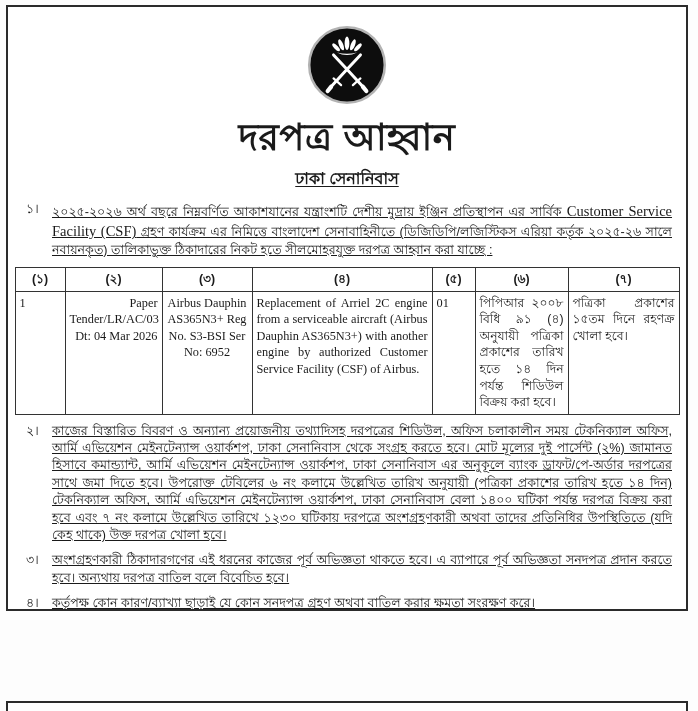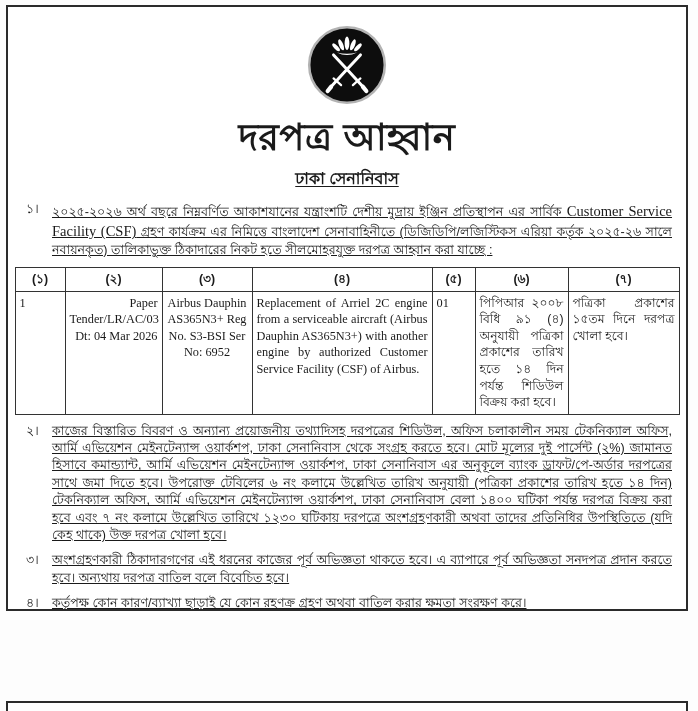--- a/index.html
+++ b/index.html
@@ -155,38 +155,38 @@
       </tr>
     </thead>
     <tbody>
       <tr>
         <td class="c-center c-serif">1</td>
         <td class="c-serif" style="text-align:right">Paper Tender/LR/AC/03 Dt: 04 Mar 2026</td>
         <td class="c-serif" style="text-align:center">Airbus Dauphin AS365N3+ Reg No. S3-BSI Ser No: 6952</td>
         <td class="c-serif">Replacement of Arriel 2C engine from a serviceable aircraft (Airbus Dauphin AS365N3+) with another engine by authorized Customer Service Facility (CSF) of Airbus.</td>
         <td class="c-center c-serif">01</td>
         <td class="c-just">পিপিআর ২০০৮ বিধি ৯১ (৪) অনুযায়ী পত্রিকা প্রকাশের তারিখ হতে ১৪ দিন পর্যন্ত শিডিউল বিক্রয় করা হবে।</td>
-        <td class="c-just">পত্রিকা প্রকাশের ১৫তম দিনে দরপত্র খোলা হবে।</td>
+        <td class="c-just">পত্রিকা প্রকাশের ১৫তম দিনে রহণক্র খোলা হবে।</td>
       </tr>
     </tbody>
   </table>
 
   <div class="para">
     <span class="para-num">২।</span>
     <span class="para-body">কাজের বিস্তারিত বিবরণ ও অন্যান্য প্রয়োজনীয় তথ্যাদিসহ দরপত্রের শিডিউল, অফিস চলাকালীন সময় টেকনিক্যাল অফিস, আর্মি এভিয়েশন মেইনটেন্যান্স ওয়ার্কশপ, ঢাকা সেনানিবাস থেকে সংগ্রহ করতে হবে। মোট মূল্যের দুই পার্সেন্ট (২%) জামানত হিসাবে কমান্ড্যান্ট, আর্মি এভিয়েশন মেইনটেন্যান্স ওয়ার্কশপ, ঢাকা সেনানিবাস এর অনুকূলে ব্যাংক ড্রাফট/পে-অর্ডার দরপত্রের সাথে জমা দিতে হবে। উপরোক্ত টেবিলের ৬ নং কলামে উল্লেখিত তারিখ অনুযায়ী (পত্রিকা প্রকাশের তারিখ হতে ১৪ দিন) টেকনিক্যাল অফিস, আর্মি এভিয়েশন মেইনটেন্যান্স ওয়ার্কশপ, ঢাকা সেনানিবাস বেলা ১৪০০ ঘটিকা পর্যন্ত দরপত্র বিক্রয় করা হবে এবং ৭ নং কলামে উল্লেখিত তারিখে ১২৩০ ঘটিকায় দরপত্রে অংশগ্রহণকারী অথবা তাদের প্রতিনিধির উপস্থিতিতে (যদি কেহ থাকে) উক্ত দরপত্র খোলা হবে।</span>
   </div>
 
   <div class="para">
     <span class="para-num">৩।</span>
     <span class="para-body">অংশগ্রহণকারী ঠিকাদারগণের এই ধরনের কাজের পূর্ব অভিজ্ঞতা থাকতে হবে। এ ব্যাপারে পূর্ব অভিজ্ঞতা সনদপত্র প্রদান করতে হবে। অন্যথায় দরপত্র বাতিল বলে বিবেচিত হবে।</span>
   </div>
 
   <div class="para">
     <span class="para-num">৪।</span>
-    <span class="para-body">কর্তৃপক্ষ কোন কারণ/ব্যাখ্যা ছাড়াই যে কোন রহণক্র গ্রহণ অথবা বাতিল করার ক্ষমতা সংরক্ষণ করে।</span>
+    <span class="para-body">কর্তৃপক্ষ কোন কারণ/ব্যাখ্যা ছাড়াই যে কোন সনদপত্র গ্রহণ অথবা বাতিল করার ক্ষমতা সংরক্ষণ করে।</span>
   </div>
 
   <div class="footer">
     
     
   </div>
 
 </div>
 
 <div class="next-frame"></div>

